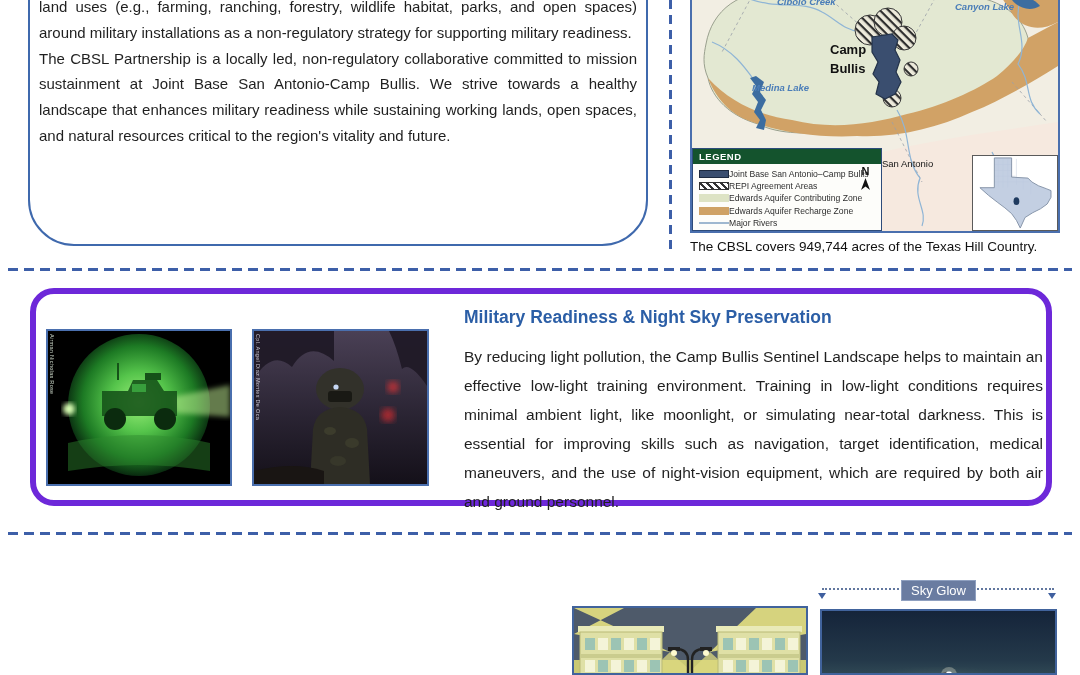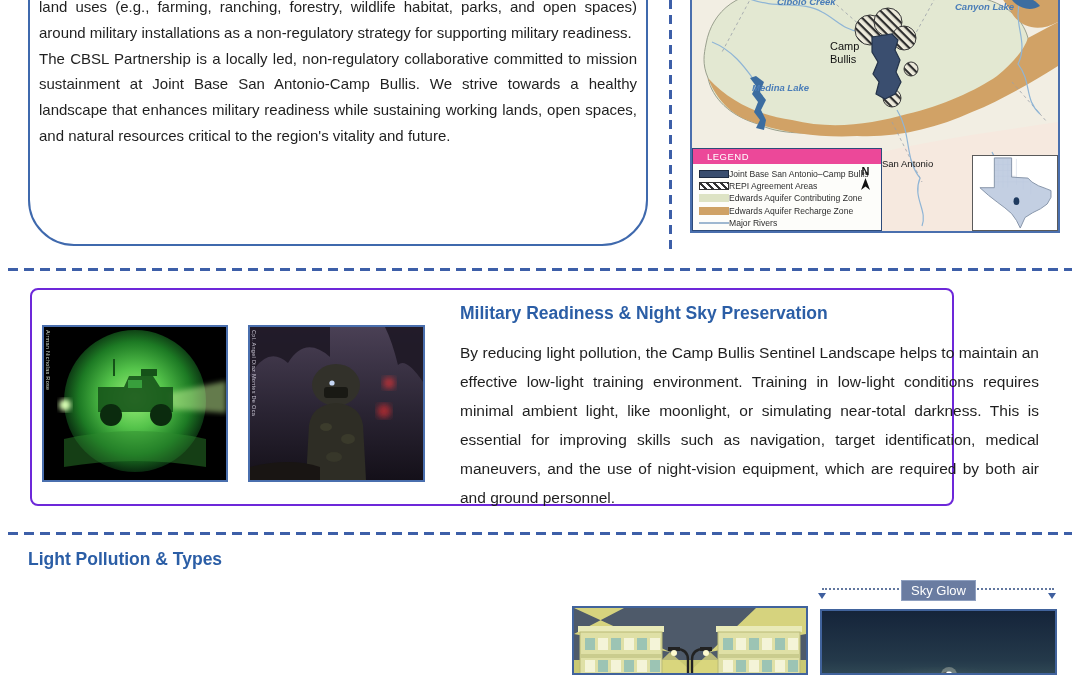--- a/index.html
+++ b/index.html
@@ -18,44 +18,44 @@
           background:repeating-linear-gradient(180deg,#3d5fa8 0 9px,transparent 9px 15px);}
   .h-dash{position:absolute;height:3px;
           background:repeating-linear-gradient(90deg,#3d5fa8 0 10px,transparent 10px 16px);}
 
   
   .map-figure{position:absolute;left:690px;top:-20px;margin:0;}
   .map-panel{position:relative;width:370px;height:253px;box-sizing:border-box;
              border:2px solid #4a6fae;background:#f4eee4;overflow:hidden;}
   .map-label{position:absolute;font-size:9.5px;font-weight:bold;color:#4a7db8;font-style:italic;white-space:nowrap;}
   .map-label.dark{color:#161616;font-style:normal;}
-  .camp-label{position:absolute;left:138px;top:58px;width:52px;font-size:11px;font-weight:normal;
-              color:#111;line-height:13px;text-align:left;}
+  .camp-label{position:absolute;left:138px;top:58px;width:52px;font-size:13px;font-weight:bold;
+              color:#111;line-height:19px;text-align:left;}
   .legend{position:absolute;left:0;top:166px;width:190px;height:83px;background:#fdfdfa;
           border:1px solid #2d4b7a;box-sizing:border-box;}
-  .legend-header{background:#ec4899;color:#fff;font-size:9.5px;font-weight:normal;
-                 padding:2px 14px;letter-spacing:.5px;}
+  .legend-header{background:#14532d;color:#fff;font-size:9.5px;font-weight:bold;
+                 padding:2px 6px;letter-spacing:.5px;}
   .legend-body{padding:4px 6px;position:relative;}
   .legend-row{display:flex;align-items:center;gap:0;height:12.2px;}
   .legend-label{font-size:8.6px;color:#2e2e2e;white-space:nowrap;}
   .sw{width:30px;height:8px;flex:0 0 auto;box-sizing:border-box;}
   .sw-navy{background:#3a4e6f;border:1.5px solid #1d2a40;}
   .sw-hatch{background:repeating-linear-gradient(45deg,#fff 0 3px,#333 3px 5px);border:1px solid #333;}
   .sw-sage{background:#dde3c4;}
   .sw-tan{background:#cfa266;}
   .sw-line{height:2px;background:#9fb8d0;margin-top:0;}
   .north{position:absolute;right:10px;top:2px;text-align:center;color:#111;}
   .north .n{font-size:11px;font-weight:bold;line-height:11px;}
   .tx-inset{position:absolute;left:280px;top:173px;width:86px;height:76px;background:#fff;
             border:1.5px solid #5a5a5a;box-sizing:border-box;}
   .map-caption{position:absolute;left:0;top:259px;width:372px;font-size:13.5px;color:#111;white-space:nowrap;}
 
   
-  .military-box{position:absolute;left:30px;top:288px;width:924px;height:218px;box-sizing:border-box;
-                border:2px solid #6d28d9;border-radius:8px;background:#fff;}
+  .military-box{position:absolute;left:30px;top:288px;width:1022px;height:218px;box-sizing:border-box;
+                border:6px solid #6d28d9;border-radius:24px;background:#fff;}
   .photo{position:absolute;top:35px;height:157px;box-sizing:border-box;border:2px solid #4a6fae;overflow:hidden;}
   .photo-1{left:10px;width:186px;background:#000;}
   .photo-2{left:216px;width:177px;}
   .photo-credit{position:absolute;left:1px;top:3px;writing-mode:vertical-rl;font-size:5.5px;
                 letter-spacing:.3px;z-index:3;}
   .credit-green{color:rgba(225,238,222,.9);}
   .credit-gray{color:rgba(215,212,225,.9);}
   .mil-heading{position:absolute;left:428px;top:13px;}
   .mil-para{position:absolute;left:428px;top:48px;width:579px;font-size:15.5px;line-height:29px;}
 
@@ -187,20 +187,21 @@
             <line x1="22" y1="27" x2="58" y2="27"></line>
               <line x1="45" y1="3" x2="45" y2="30"></line>
             <line x1="52" y1="23" x2="52" y2="35"></line>
               <line x1="60" y1="25" x2="60" y2="40"></line>
           </g>
           <path d="M22,2 L40,2 L40,22 L57,23 L61,27 L68,31 L76,34 L81,36 L81,43 L77,50 L70,55 L62,59 L54,64 L49,75 L45,67 L40,60 L33,54 L25,48 L16,41 L7,33 L22,33 Z" fill="#b9c7dd" fill-opacity="0.85" stroke="#8593a8" stroke-width="1"></path>
           <ellipse cx="45" cy="47" rx="3" ry="4" fill="#1f3a5f"></ellipse>
         </svg>
       </div>
     </div>
+    <figcaption class="map-caption">The CBSL covers 949,744 acres of the Texas Hill Country.</figcaption>
   </figure>
 
   <div class="h-dash" style="left:8px;top:268px;width:1064px;"></div>
 
   <div class="military-box">
 
     <div class="photo photo-1">
       <svg width="182" height="153" viewBox="0 0 182 153">
         <defs>
           <radialGradient id="nv" cx="50%" cy="48%" r="55%">
@@ -263,21 +264,20 @@
       </svg>
       <span class="photo-credit credit-gray">Cpl. Angel Diaz Montes De Oca</span>
     </div>
 
     <h2 class="section-heading mil-heading">Military Readiness &amp; Night Sky Preservation</h2>
     <p class="body-text mil-para">By reducing light pollution, the Camp Bullis Sentinel Landscape helps to maintain an effective low-light training environment. Training in low-light conditions requires minimal ambient light, like moonlight, or simulating near-total darkness. This is essential for improving skills such as navigation, target identification, medical maneuvers, and the use of night-vision equipment, which are required by both air and ground personnel.</p>
   </div>
 
   <div class="h-dash" style="left:8px;top:532px;width:1064px;"></div>
 
-  <h2 class="section-heading lp-heading">Light Pollution &amp; Types</h2>
 
   <div class="panel panel-buildings">
     <svg width="232" height="100" viewBox="0 0 232 100">
       <rect width="232" height="52" fill="#4e5a6a"></rect>
       <rect y="52" width="232" height="48" fill="#c9c973"></rect>
       <g fill="#ddda80">
         <polygon points="96,44 0,0 50,0 0,26" opacity="0.95"></polygon>
         <polygon points="136,44 182,0 232,0 232,26" opacity="0.95"></polygon>
         <polygon points="96,44 38,100 158,100" opacity="0.75"></polygon>
         <polygon points="136,44 78,100 198,100" opacity="0.75"></polygon>

